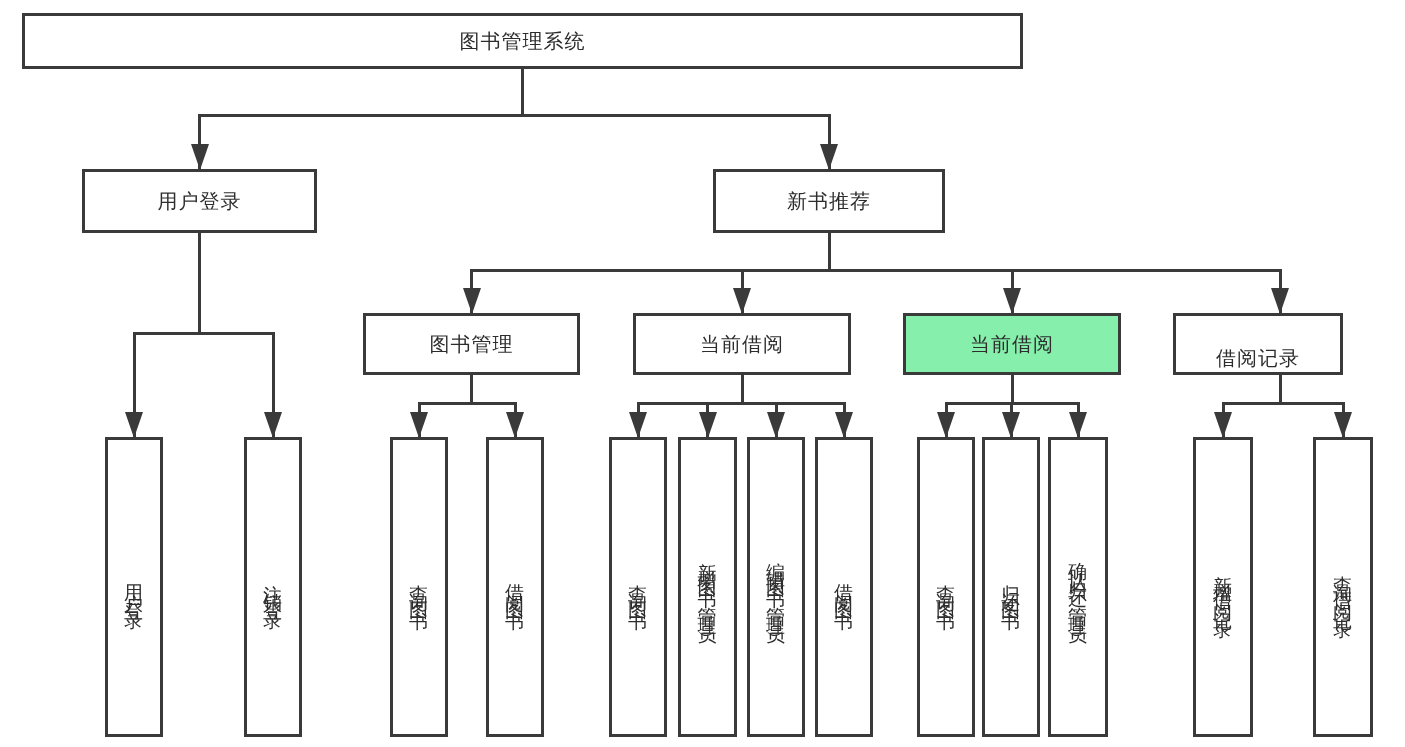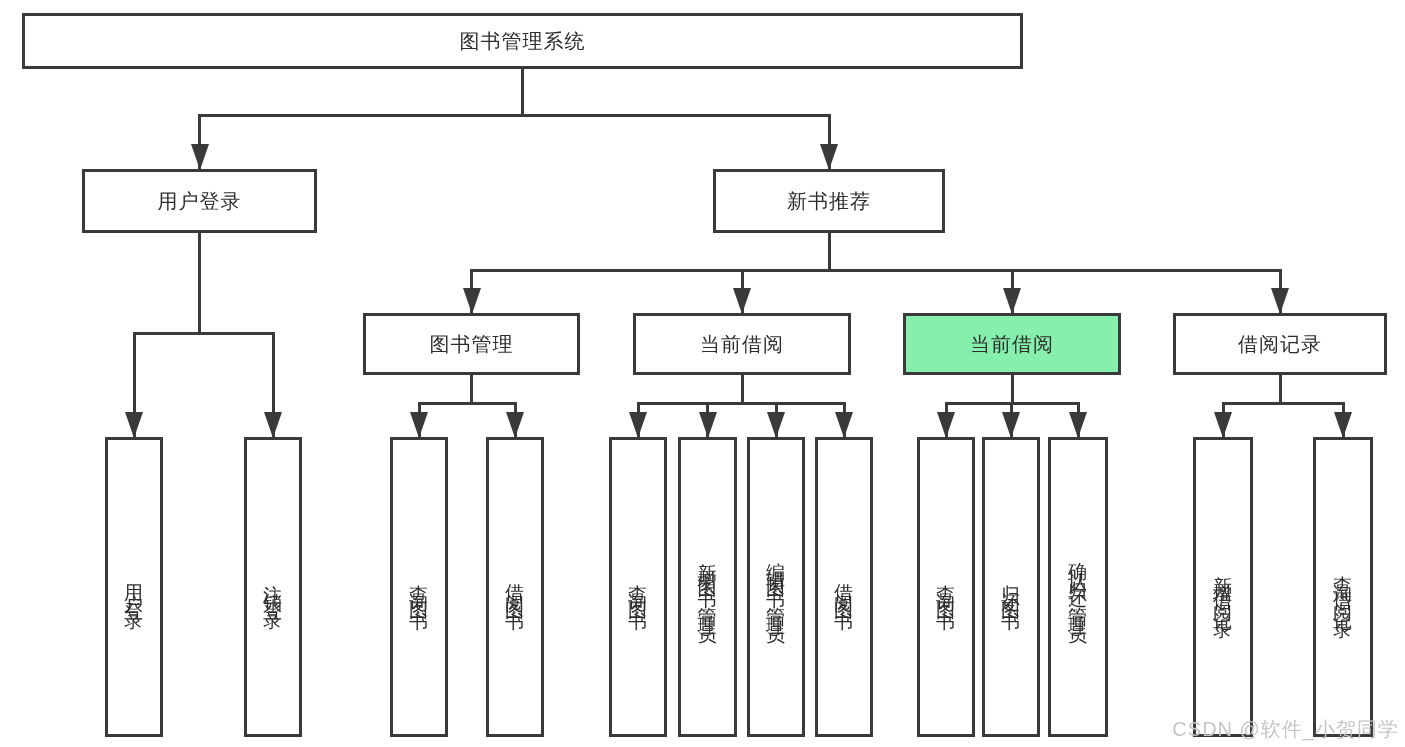--- a/index.html
+++ b/index.html
@@ -53,40 +53,39 @@
     color: #c5c5c5;
     letter-spacing: 1px;
     z-index: 10;
     white-space: nowrap;
   }
 </style>
 </head>
 <body>
 
 <div id="stage" style="background: rgb(255, 255, 255);">
-  <div class="watermark" style="color: rgb(197, 197, 197);">CSDN @软件_小贺同学</div>
 <div class="node horizontal" style="left: 22px; top: 13px; width: 1001px; height: 56px; border-color: rgb(58, 58, 58); color: rgb(45, 45, 45); background: rgb(255, 255, 255);">
       <span class="node-label">图书管理系统</span>
     </div>
     <div class="node horizontal" style="left: 82px; top: 169px; width: 235px; height: 64px; border-color: rgb(58, 58, 58); color: rgb(45, 45, 45); background: rgb(255, 255, 255);">
       <span class="node-label">用户登录</span>
     </div>
     <div class="node horizontal" style="left: 713px; top: 169px; width: 232px; height: 64px; border-color: rgb(58, 58, 58); color: rgb(45, 45, 45); background: rgb(255, 255, 255);">
       <span class="node-label">新书推荐</span>
     </div>
     <div class="node horizontal" style="left: 363px; top: 313px; width: 217px; height: 62px; border-color: rgb(58, 58, 58); color: rgb(45, 45, 45); background: rgb(255, 255, 255);">
       <span class="node-label">图书管理</span>
     </div>
     <div class="node horizontal" style="left: 633px; top: 313px; width: 218px; height: 62px; border-color: rgb(58, 58, 58); color: rgb(45, 45, 45); background: rgb(255, 255, 255);">
       <span class="node-label">当前借阅</span>
     </div>
     <div class="node horizontal" style="left: 903px; top: 313px; width: 218px; height: 62px; border-color: rgb(58, 58, 58); color: rgb(45, 45, 45); background: #86efac;">
       <span class="node-label">当前借阅</span>
     </div>
-    <div class="node horizontal" style="left: 1173px; top: 313px; width: 214px; height: 62px; border-color: rgb(58, 58, 58); color: rgb(45, 45, 45); background: rgb(255, 255, 255);">
+    <div class="node horizontal" style="left: 1173px; top: 313px; width: 170px; height: 62px; border-color: rgb(58, 58, 58); color: rgb(45, 45, 45); background: rgb(255, 255, 255); align-items: flex-end;">
       <span class="node-label">借阅记录</span>
     </div>
     <div class="node vertical" style="left: 105px; top: 437px; width: 58px; height: 300px; border-color: rgb(58, 58, 58); color: rgb(45, 45, 45); background: rgb(255, 255, 255);">
       <span class="node-label">用户登录</span>
     </div>
     <div class="node vertical" style="left: 244px; top: 437px; width: 58px; height: 300px; border-color: rgb(58, 58, 58); color: rgb(45, 45, 45); background: rgb(255, 255, 255);">
       <span class="node-label">注销登录</span>
     </div>
     <div class="node vertical" style="left: 390px; top: 437px; width: 58px; height: 300px; border-color: rgb(58, 58, 58); color: rgb(45, 45, 45); background: rgb(255, 255, 255);">
       <span class="node-label">查询图书</span>

